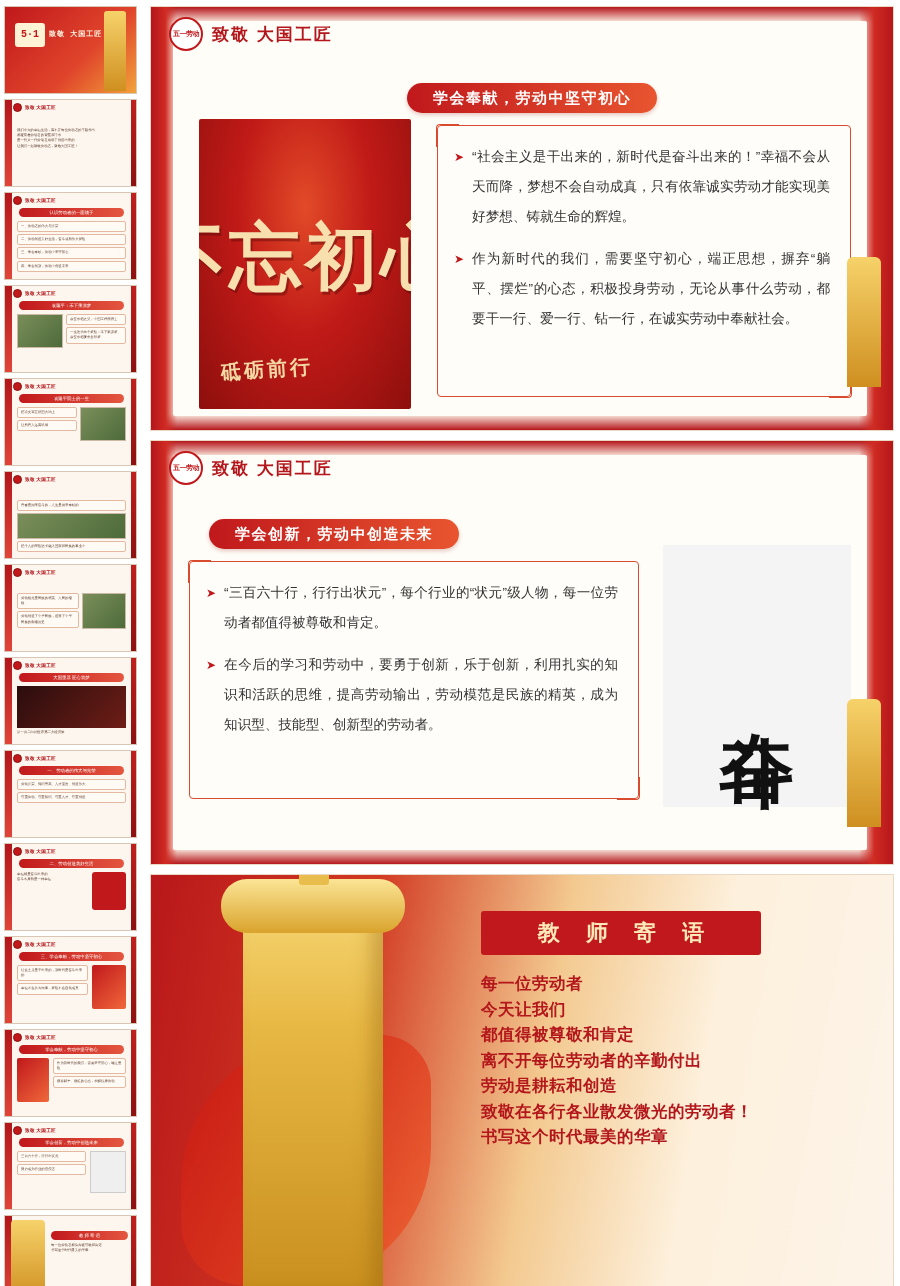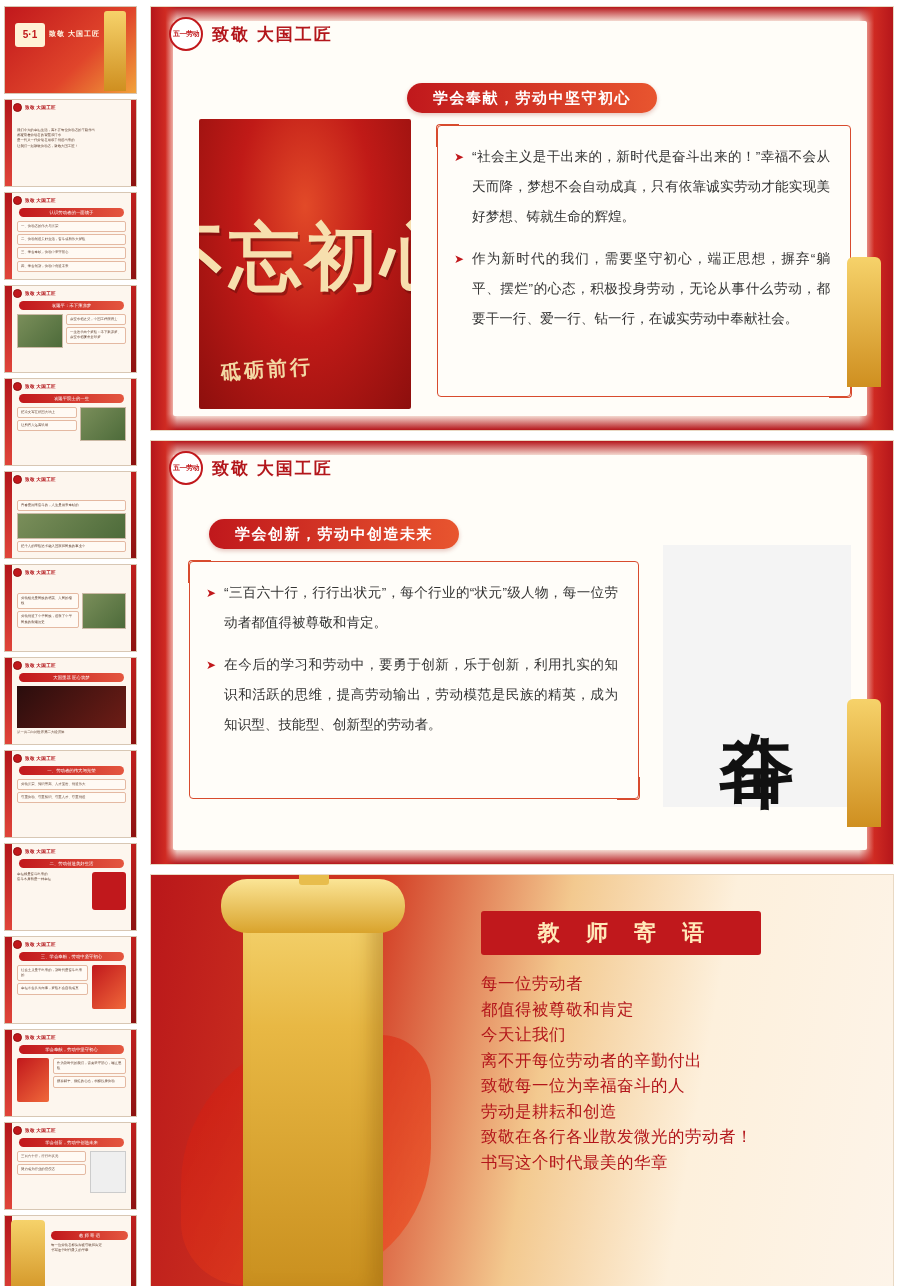--- a/index.html
+++ b/index.html
@@ -73,20 +73,21 @@
     border: 1px solid #cbb9a5;
   }
   .thumb .t-dark {
     background: linear-gradient(135deg,#2a0d0d,#6e1d16);
   }
   .thumb .t-cal {
     background: linear-gradient(135deg,#c1181c,#f0683a);
   }
   .thumb-cover {
     background: linear-gradient(135deg,#c1181c 0%,#e0452b 60%,#f2a23a 100%);
+    font-family: Liberation Mono, monospace;
   }
   .thumb-cover .cov-badge {
     position: absolute; left: 10px; top: 16px;
     width: 30px; height: 24px; border-radius: 3px;
     background: #fff3d6; color: #c1181c;
     font-size: 10px; font-weight: bold; text-align: center; line-height: 24px;
   }
   .thumb-cover .cov-title {
     position: absolute; left: 44px; top: 22px;
     color: #fff7e4; font-size: 7px; font-weight: bold; letter-spacing: 1px;
@@ -272,21 +273,21 @@
     color: #ffe9b9;
     font-size: 22px; font-weight: bold; letter-spacing: 10px;
     text-align: center;
     padding: 7px 30px 7px 40px;
     border-radius: 3px;
   }
   .msg-lines {
     position: absolute;
     color: #b3161b;
     font-size: 16.5px;
-    font-weight: normal;
+    font-weight: bold;
     line-height: 25.5px;
     letter-spacing: .5px;
   }
   .msg-lines div { white-space: nowrap; }
 </style>
 </head>
 <body>
 
 <div id="root">
 
@@ -578,24 +579,23 @@
       <div class="s3-ribbon"></div>
       <div class="s3-pillar">
         <div class="cap"></div>
         <div class="lion"></div>
       </div>
 
       <div class="msg-title" style="left:330px; top:36px; width:280px;">教 师 寄 语</div>
 
       <div class="msg-lines" style="left:330px; top:96px;">
         <div>每一位劳动者</div>
+        <div>今天让我们</div>
         <div>都值得被尊敬和肯定</div>
-        <div>今天让我们</div>
         <div>离不开每位劳动者的辛勤付出</div>
-        <div>致敬每一位为幸福奋斗的人</div>
         <div>劳动是耕耘和创造</div>
         <div>致敬在各行各业散发微光的劳动者！</div>
         <div>书写这个时代最美的华章</div>
       </div>
     </div>
 
   </div>
 </div>
 
 </body></html>

